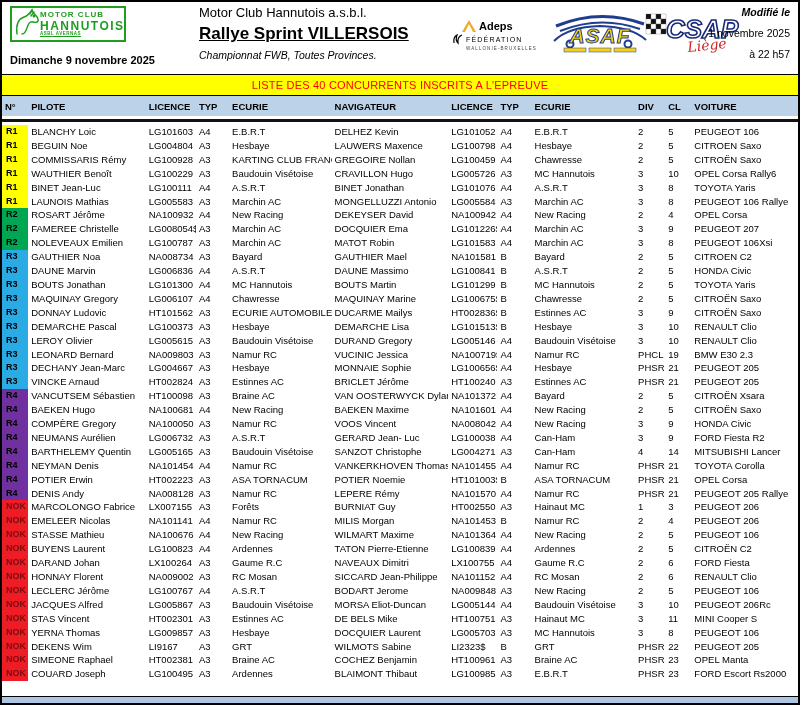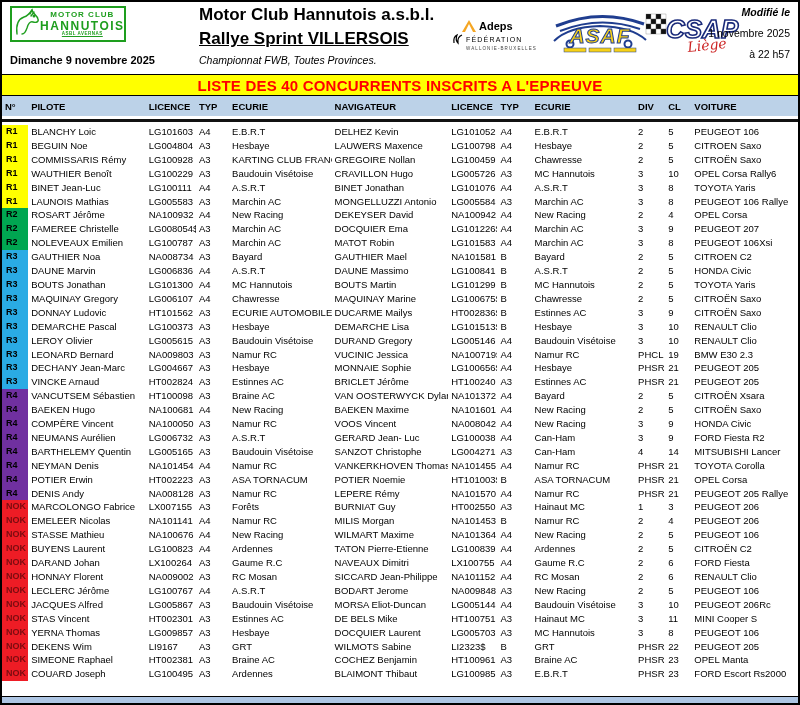--- a/index.html
+++ b/index.html
@@ -8,27 +8,27 @@
     width:800px;height:705px;background:#fff;border:2px solid #000;
     font-family:"Liberation Sans",sans-serif;color:#000;
     position:relative;overflow:hidden;margin:0 auto;
   }
   
   .top{position:relative;height:72px;background:#fff;}
   .club-box{
     position:absolute;left:8px;top:4px;width:116px;height:36px;
     border:2px solid #1e9e1e;display:flex;align-items:center;padding:1px 2px;background:#fff;
   }
-  .club-text{flex:1;text-align:center;color:#1e9e1e;line-height:1.05;}
+  .club-text{flex:1;text-align:left;color:#1e9e1e;line-height:1.05;}
   .club-l1{font-size:8px;font-weight:bold;letter-spacing:1px;}
   .club-l2{font-size:12px;font-weight:bold;letter-spacing:1.5px;}
   .club-l3{font-size:4.5px;font-weight:bold;text-decoration:underline;letter-spacing:.5px;}
   .date-line{position:absolute;left:8px;top:52px;font-size:11px;font-weight:bold;}
   .center-block{position:absolute;left:197px;top:3px;}
-  .organizer{font-size:17px;font-weight:bold;}
+  .organizer{font-size:13px;font-weight:normal;}
   .event-title{font-size:17px;font-weight:bold;text-decoration:underline;margin-top:4px;}
   .subtitle{font-size:10.5px;font-style:italic;margin-top:5px;}
   .modified{position:absolute;right:8px;top:4px;text-align:right;font-size:10.5px;}
   .modified .m1{font-weight:bold;font-style:italic;}
   .modified .m2{margin-top:9px;}
   .modified .m3{margin-top:9px;}
   .logo{position:absolute;top:10px;}
   .adeps{left:450px;top:14px;width:96px;}
   .adeps-row1{display:flex;align-items:flex-end;height:16px;}
   .adeps-tri{width:0;height:0;border-left:7px solid transparent;border-right:7px solid transparent;
@@ -38,21 +38,21 @@
   .adeps-name{font-size:11px;font-weight:bold;margin-left:3px;}
   .adeps-fed{font-size:7px;letter-spacing:1.2px;margin-top:1px;display:flex;align-items:center;gap:2px;}
   .adeps-reg{font-size:4.5px;letter-spacing:1.1px;color:#444;margin-left:14px;}
   .asaf{left:548px;top:8px;}
   .csap{left:642px;top:8px;text-align:center;}
   
   .banner{
     height:22px;border-top:1px solid #000;border-bottom:1px solid #000;
     display:flex;align-items:center;justify-content:center;
   }
-  .banner span{font-size:15px;font-weight:bold;letter-spacing:.2px;}
+  .banner span{font-size:11px;font-weight:normal;letter-spacing:.2px;}
   
   table{width:100%;border-collapse:collapse;table-layout:fixed;}
   th{background:#bcd2e8;font-size:9.5px;font-weight:bold;text-align:left;
      height:20px;padding:0 0 0 3px;white-space:nowrap;overflow:hidden;}
   tr.sep td{height:9px;padding:0;background:linear-gradient(#fff 0 2.5px,#111 2.5px 5.5px,#fff 5.5px 100%);}
   td{font-size:9.5px;height:13.9px;line-height:13.9px;padding:0 2px 0 3px;
      white-space:nowrap;overflow:hidden;}
   td.group{font-weight:bold;font-size:9px;padding-left:4px;}
   
   .footer{height:16px;display:flex;align-items:center;}
@@ -487,21 +487,21 @@
           <td>BAEKEN Maxime</td>
           <td>NA101601</td>
           <td>A4</td>
           <td>New Racing</td>
           <td>2</td>
           <td>5</td>
           <td>CITROËN Saxo</td>
         </tr>
         <tr>
           <td class="group" style="background: rgb(112, 48, 160); color: rgb(0, 0, 0);">R4</td>
-          <td>COMPÈRE Vincent</td>
+          <td>COMPÈRE Gregory</td>
           <td>NA100050</td>
           <td>A3</td>
           <td>Namur RC</td>
           <td>VOOS Vincent</td>
           <td>NA008042</td>
           <td>A4</td>
           <td>New Racing</td>
           <td>3</td>
           <td>9</td>
           <td>HONDA Civic</td>

